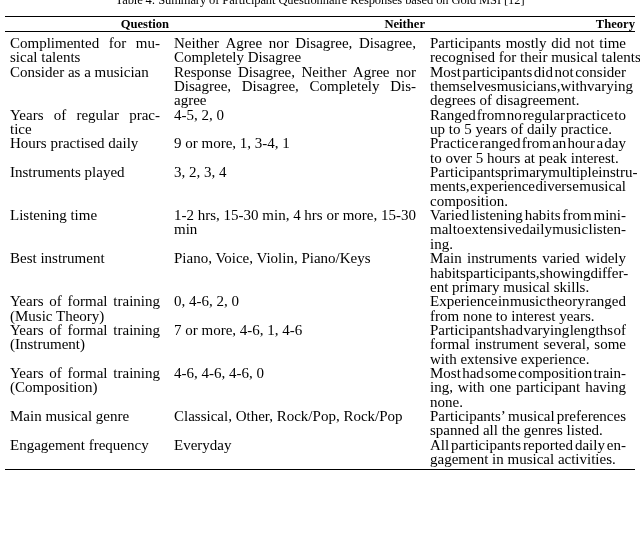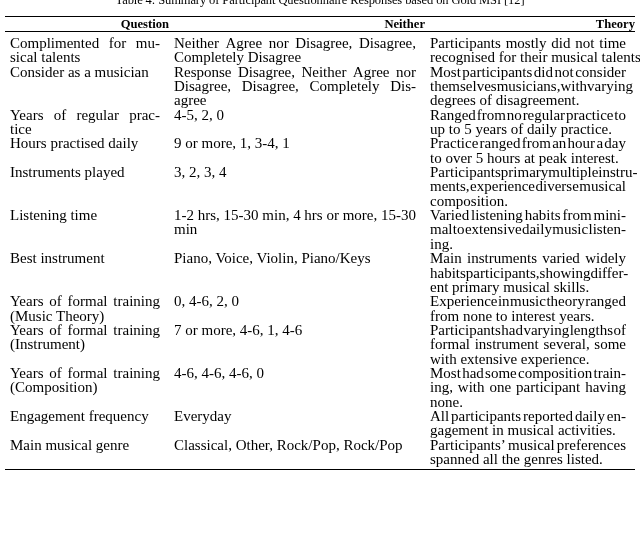--- a/index.html
+++ b/index.html
@@ -471,20 +471,42 @@
                   <span>participant</span>
                   <span>having</span>
                 </div>
                 <div class="ln">none.</div>
               </div>
             </td>
           </tr>
           <tr>
             <td>
               <div class="cell">
+                <div class="ln">Main musical genre</div>
+              </div>
+            </td>
+            <td>
+              <div class="cell">
+                <div class="ln">Classical, Other, Rock/Pop, Rock/Pop</div>
+              </div>
+            </td>
+            <td>
+              <div class="cell">
+                <div class="ln j">
+                  <span>Participants’</span>
+                  <span>musical</span>
+                  <span>preferences</span>
+                </div>
+                <div class="ln">spanned all the genres listed.</div>
+              </div>
+            </td>
+          </tr>
+          <tr>
+            <td>
+              <div class="cell">
                 <div class="ln">Engagement frequency</div>
               </div>
             </td>
             <td>
               <div class="cell">
                 <div class="ln">Everyday</div>
               </div>
             </td>
             <td>
               <div class="cell">
@@ -492,40 +514,18 @@
                   <span>All</span>
                   <span>participants</span>
                   <span>reported</span>
                   <span>daily</span>
                   <span>en-</span>
                 </div>
                 <div class="ln">gagement in musical activities.</div>
               </div>
             </td>
           </tr>
-          <tr>
-            <td>
-              <div class="cell">
-                <div class="ln">Main musical genre</div>
-              </div>
-            </td>
-            <td>
-              <div class="cell">
-                <div class="ln">Classical, Other, Rock/Pop, Rock/Pop</div>
-              </div>
-            </td>
-            <td>
-              <div class="cell">
-                <div class="ln j">
-                  <span>Participants’</span>
-                  <span>musical</span>
-                  <span>preferences</span>
-                </div>
-                <div class="ln">spanned all the genres listed.</div>
-              </div>
-            </td>
-          </tr>
         </tbody>
     </table>
 
     <div class="rule-bottom" style="margin-top:3px;"></div>
   </div>
 </div>
 
 </body></html>

